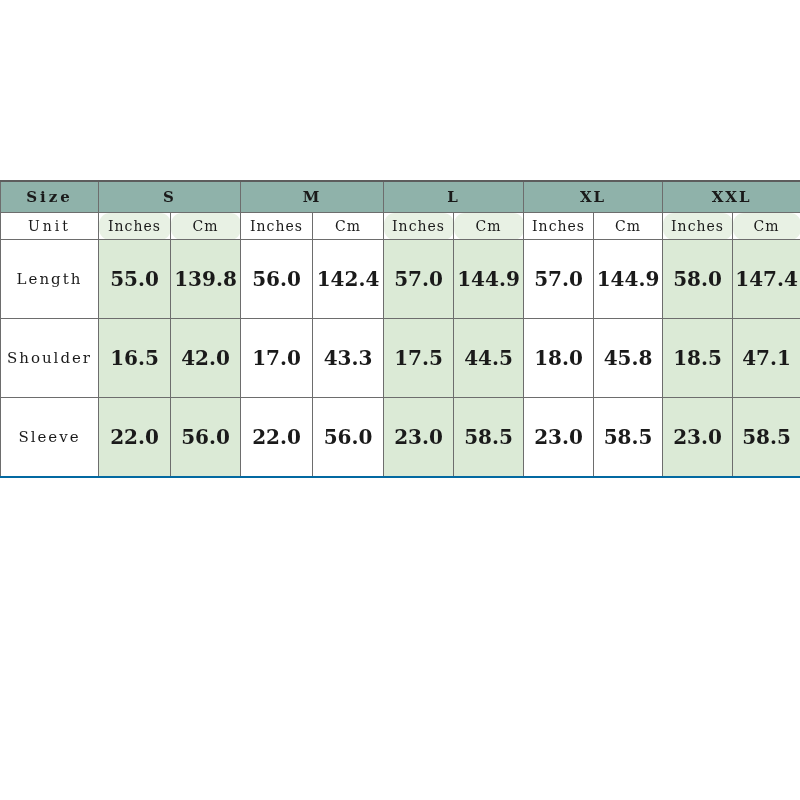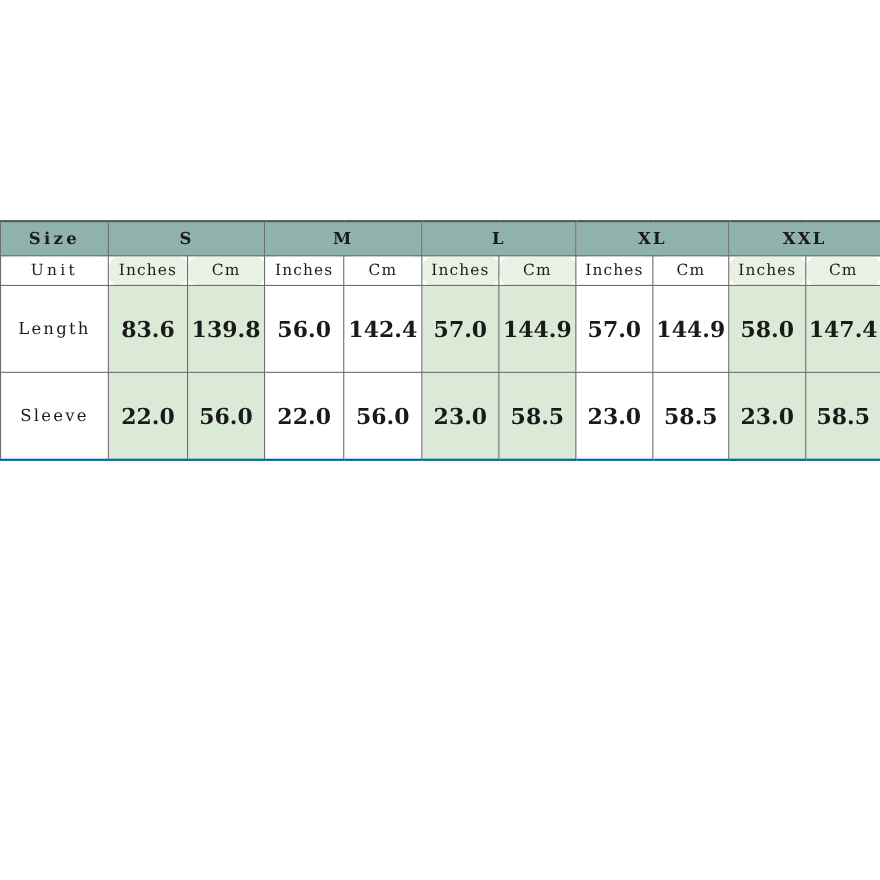--- a/index.html
+++ b/index.html
@@ -18,21 +18,21 @@
     position: relative;
     width: 800px;
     height: 800px;
     background: #ffffff;
   }
 
   
   #size-chart {
     position: absolute;
     left: 0;
-    top: 200px;
+    top: 180px;
     width: 692px;
   }
 
   table.size-table {
     border-collapse: collapse;
     table-layout: fixed;
     width: 800px;
     background: #ffffff;
   }
 
@@ -157,34 +157,47 @@
 
           <td class="tint">Inches</td>
           <td class="tint">Cm</td>
         </tr>
       </thead>
 
       <tbody>
 
         <tr class="row-data">
           <td class="rowlabel">Length</td>
-          <td class="tint">83.6</td>
+          <td class="tint">55.0</td>
           <td class="tint">139.8</td>
           <td>56.0</td>
           <td>142.4</td>
           <td class="tint">57.0</td>
           <td class="tint">144.9</td>
           <td>57.0</td>
           <td>144.9</td>
           <td class="tint">58.0</td>
           <td class="tint">147.4</td>
         </tr>
 
 
 
+        <tr class="row-data">
+          <td class="rowlabel">Shoulder</td>
+          <td class="tint">16.5</td>
+          <td class="tint">42.0</td>
+          <td>17.0</td>
+          <td>43.3</td>
+          <td class="tint">17.5</td>
+          <td class="tint">44.5</td>
+          <td>18.0</td>
+          <td>45.8</td>
+          <td class="tint">18.5</td>
+          <td class="tint">47.1</td>
+        </tr>
 
         <tr class="row-data row-last">
           <td class="rowlabel">Sleeve</td>
           <td class="tint">22.0</td>
           <td class="tint">56.0</td>
           <td>22.0</td>
           <td>56.0</td>
           <td class="tint">23.0</td>
           <td class="tint">58.5</td>
           <td>23.0</td>

